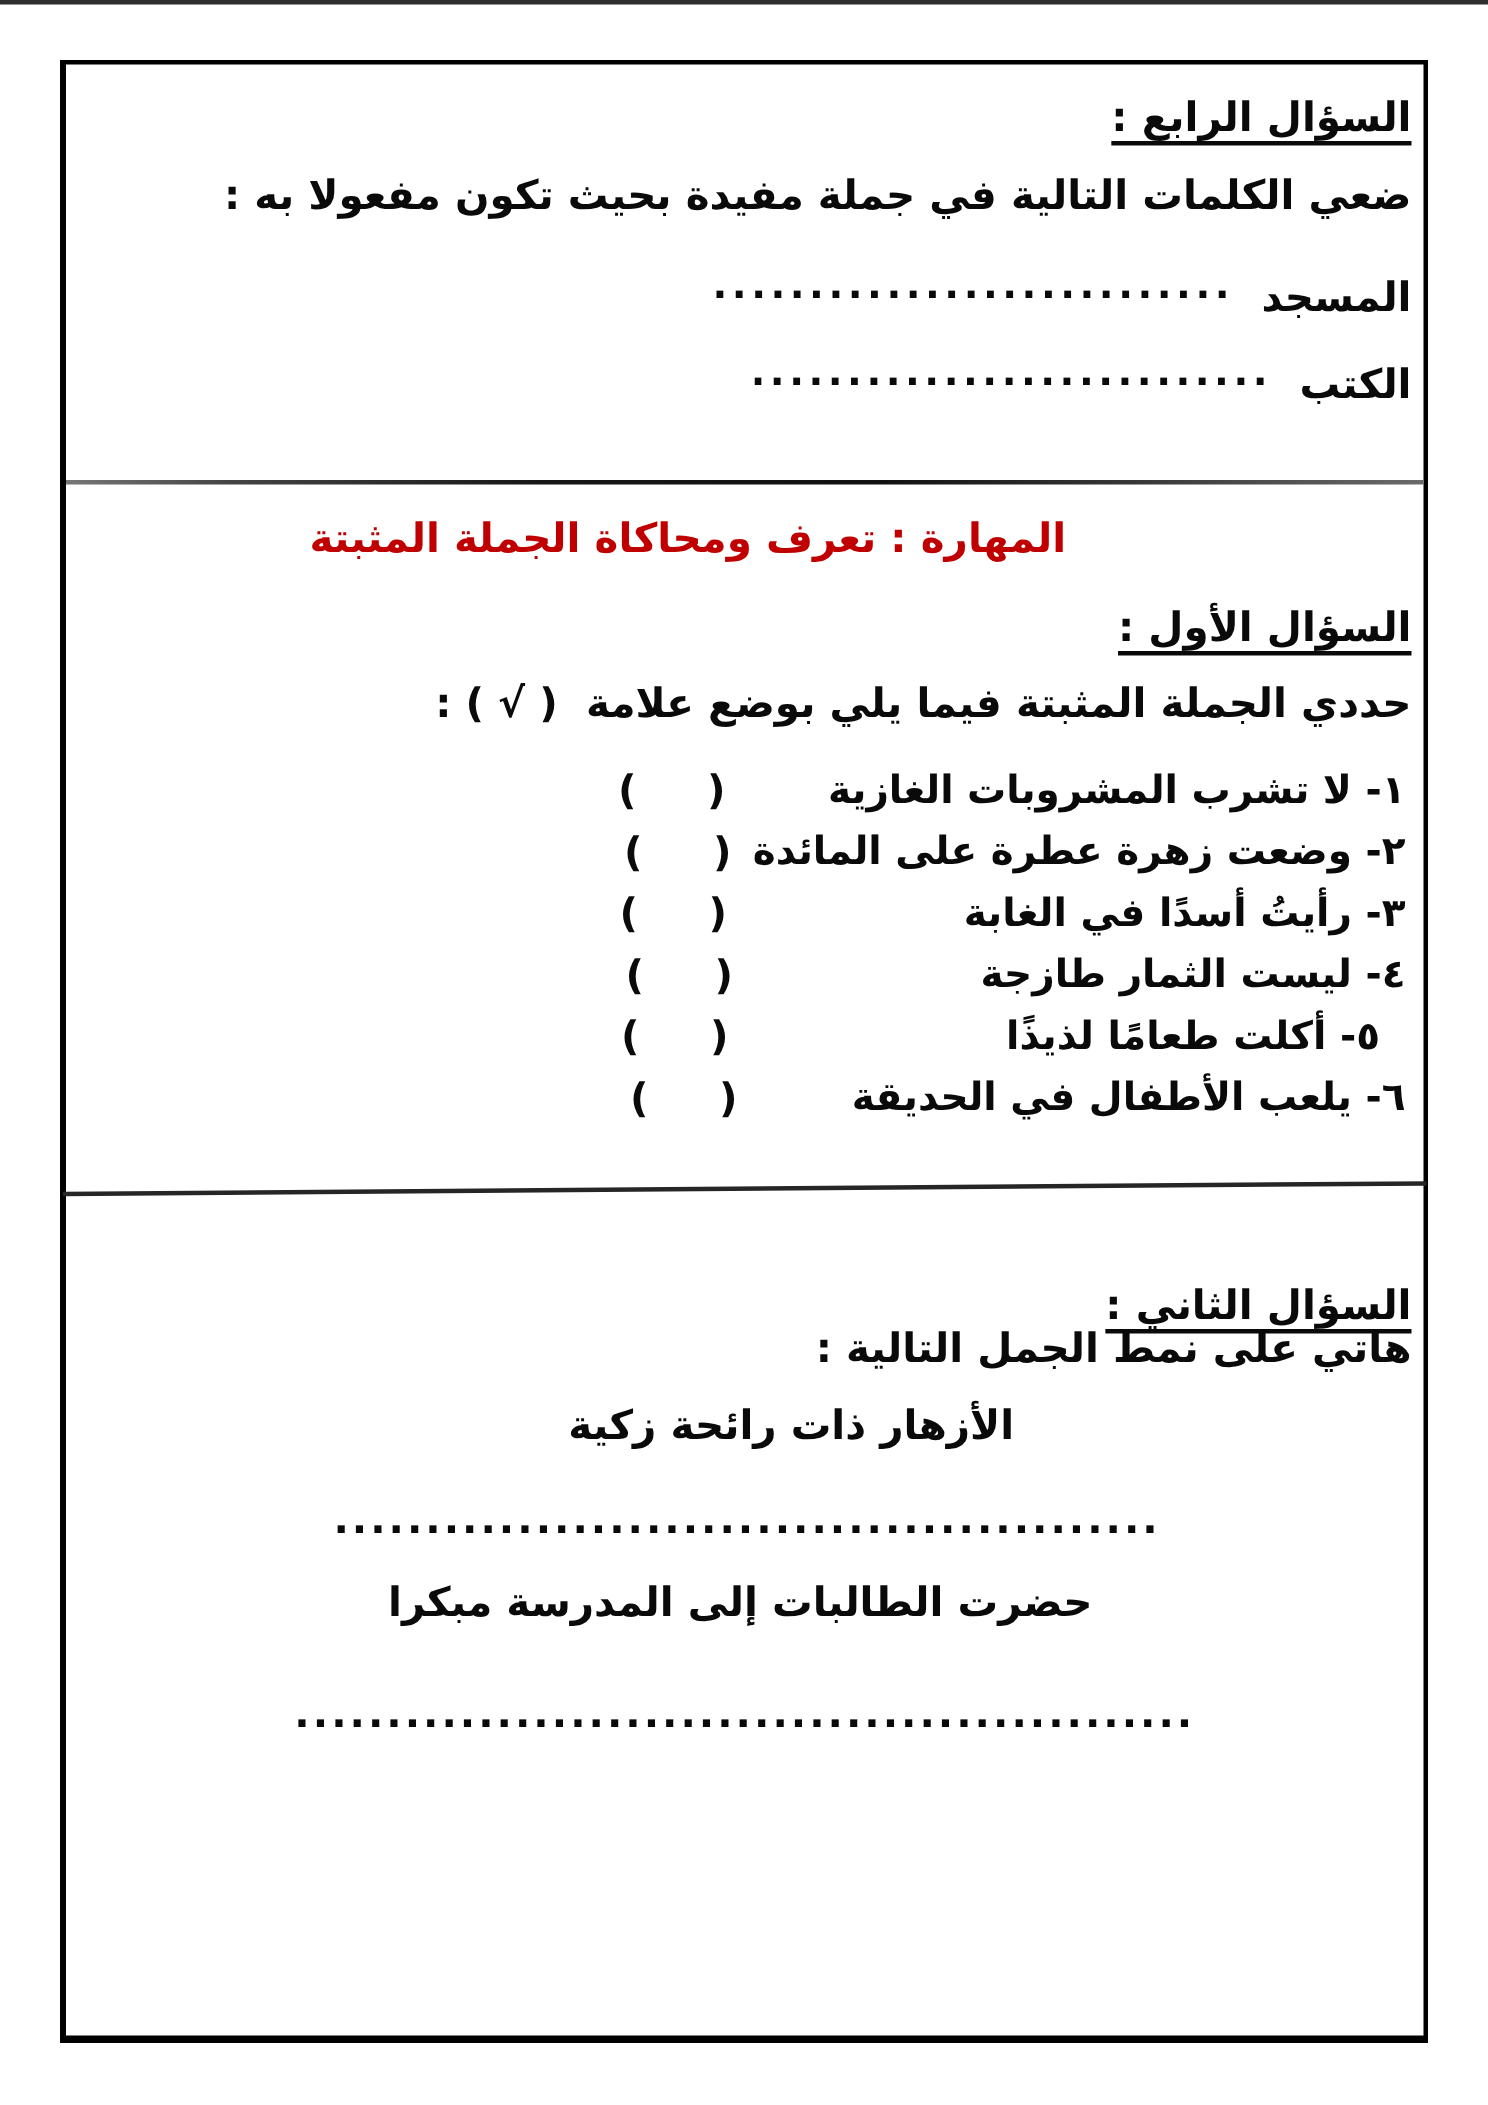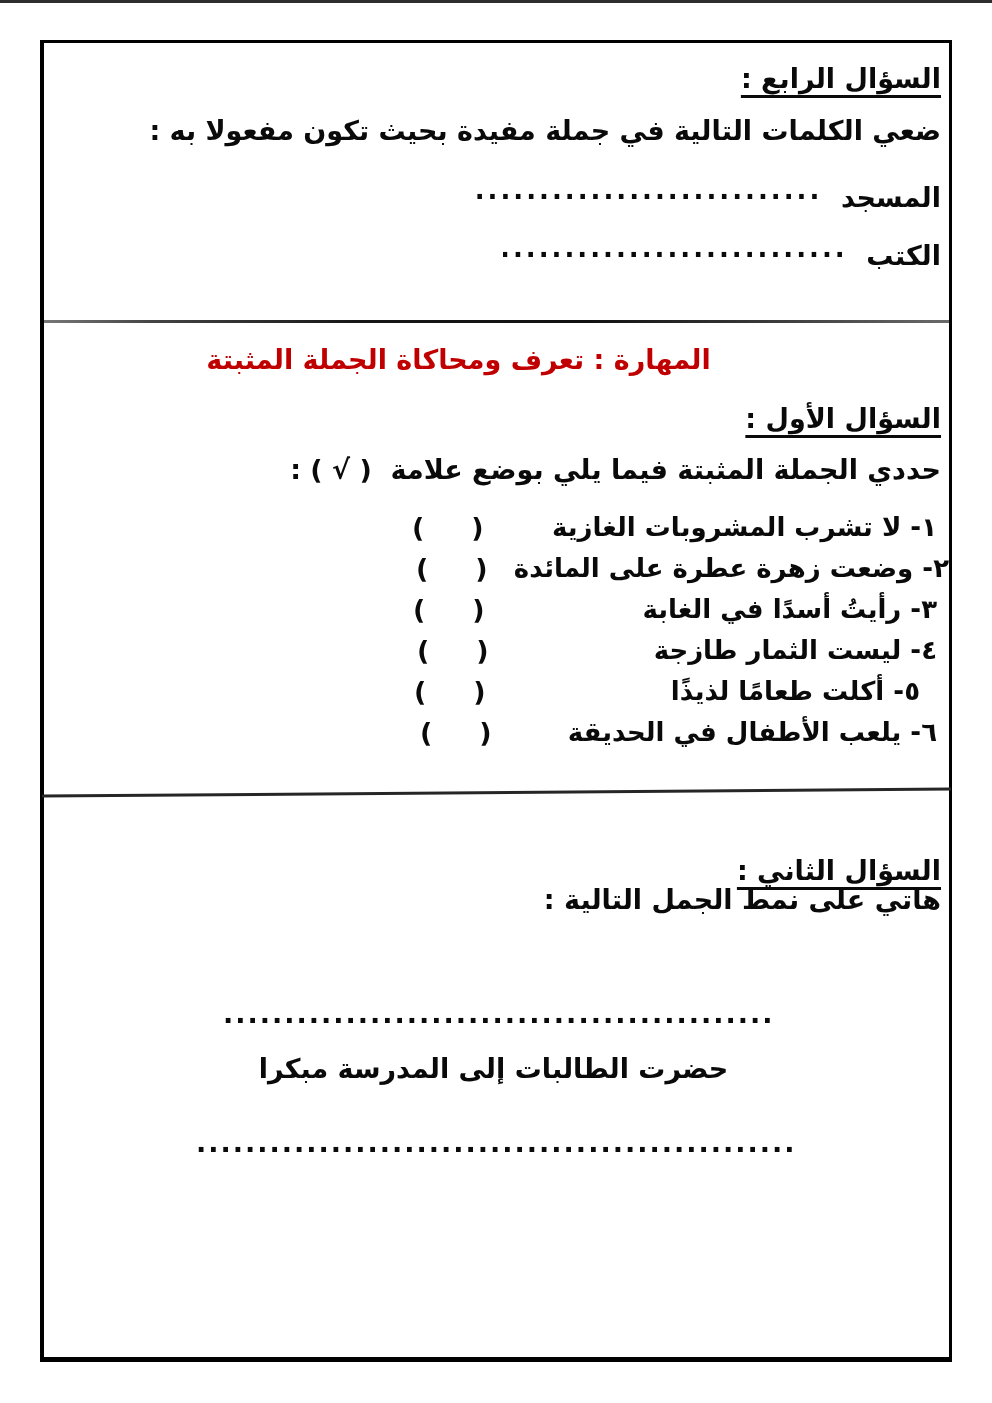--- a/index.html
+++ b/index.html
@@ -80,21 +80,21 @@
     <div class="abs t right h-underline" style="top:360px;text-align:center;">السؤال الأول :</div>
 
     <div class="abs t right instr" style="top:410px;">حددي الجملة المثبتة فيما يلي بوضع علامة  ( √ ) :</div>
 
     <div class="abs items" style="top:464px;">
       <div class="item-row">
         <span class="item-text right" style="padding-right:12px;">١- لا تشرب المشروبات الغازية</span>
         <span class="parens">(     )</span>
       </div>
       <div class="item-row">
-        <span class="item-text right" style="">٢- وضعت زهرة عطرة على المائدة</span>
+        <span class="item-text right" style="padding-right:12px;">٢- وضعت زهرة عطرة على المائدة</span>
         <span class="parens" style="left:372px;">(     )</span>
       </div>
       <div class="item-row">
         <span class="item-text right" style="padding-right:12px;">٣- رأيتُ أسدًا في الغابة</span>
         <span class="parens" style="left:369px;">(     )</span>
       </div>
       <div class="item-row">
         <span class="item-text right" style="padding-right:12px;">٤- ليست الثمار طازجة</span>
         <span class="parens" style="left:373px;">(     )</span>
       </div>
@@ -107,20 +107,21 @@
         <span class="parens" style="left:376px;">(     )</span>
       </div>
     </div>
 
     <div class="abs divider2" style="top:748px;"></div>
 
     <div class="abs t right h-underline" style="top:812px;margin-left:30px;">السؤال الثاني :</div>
 
     <div class="abs t right instr" style="top:840px;">هاتي على نمط الجمل التالية :</div>
 
+    <div class="abs t example" style="top:890px;transform:translateX(31px);">الأزهار ذات رائحة زكية</div>
 
     <div class="abs dots-block" style="top:955px;">
       <span class="dots" style="width:555px;font-size:27px;letter-spacing:2px;">............................................................</span>
     </div>
 
     <div class="abs t example" style="top:1008px;transform:translateX(-3px);">حضرت الطالبات إلى المدرسة مبكرا</div>
 
     <div class="abs dots-block" style="top:1084px;">
       <span class="dots" style="width:600px;font-size:27px;letter-spacing:2px;">.................................................................</span>
     </div>

